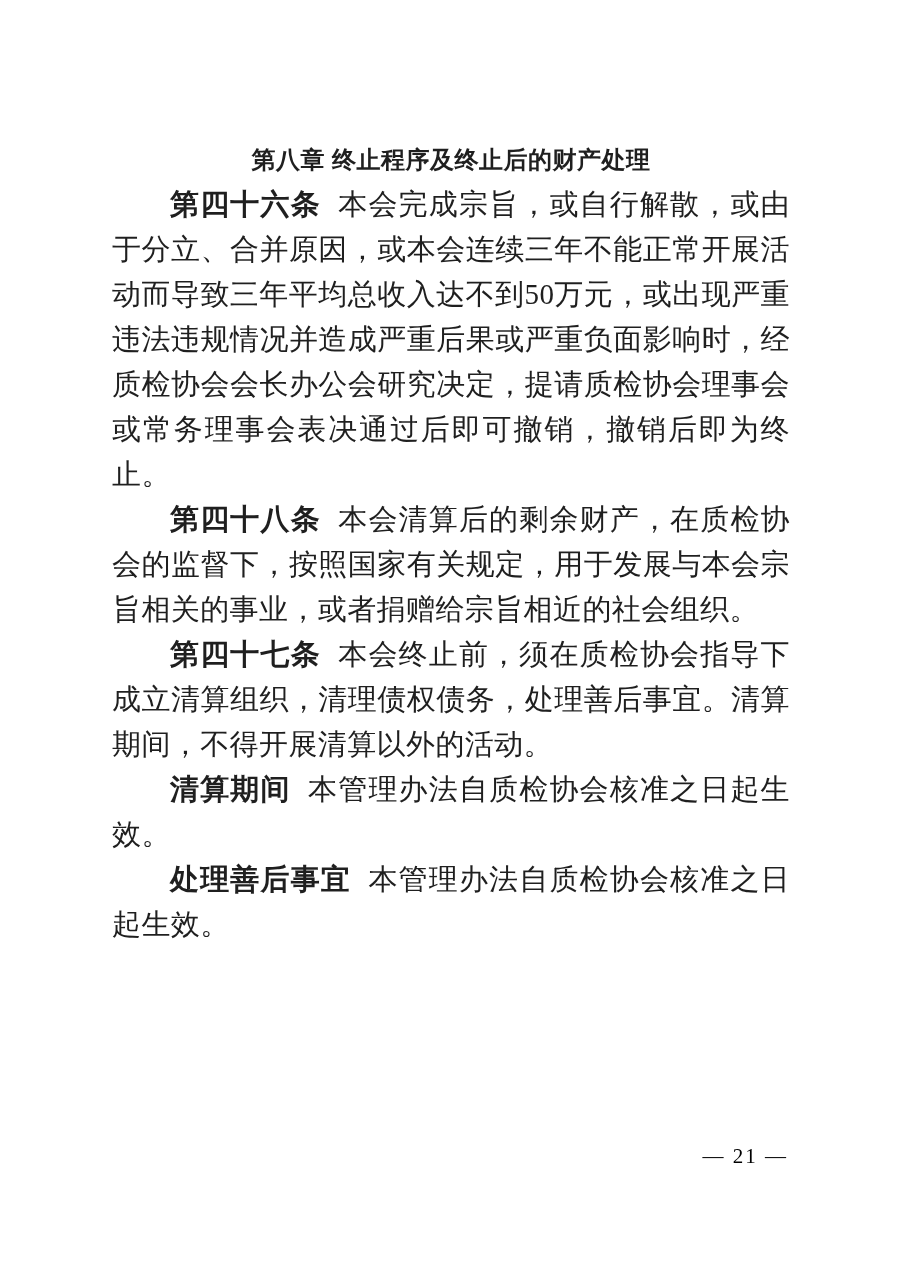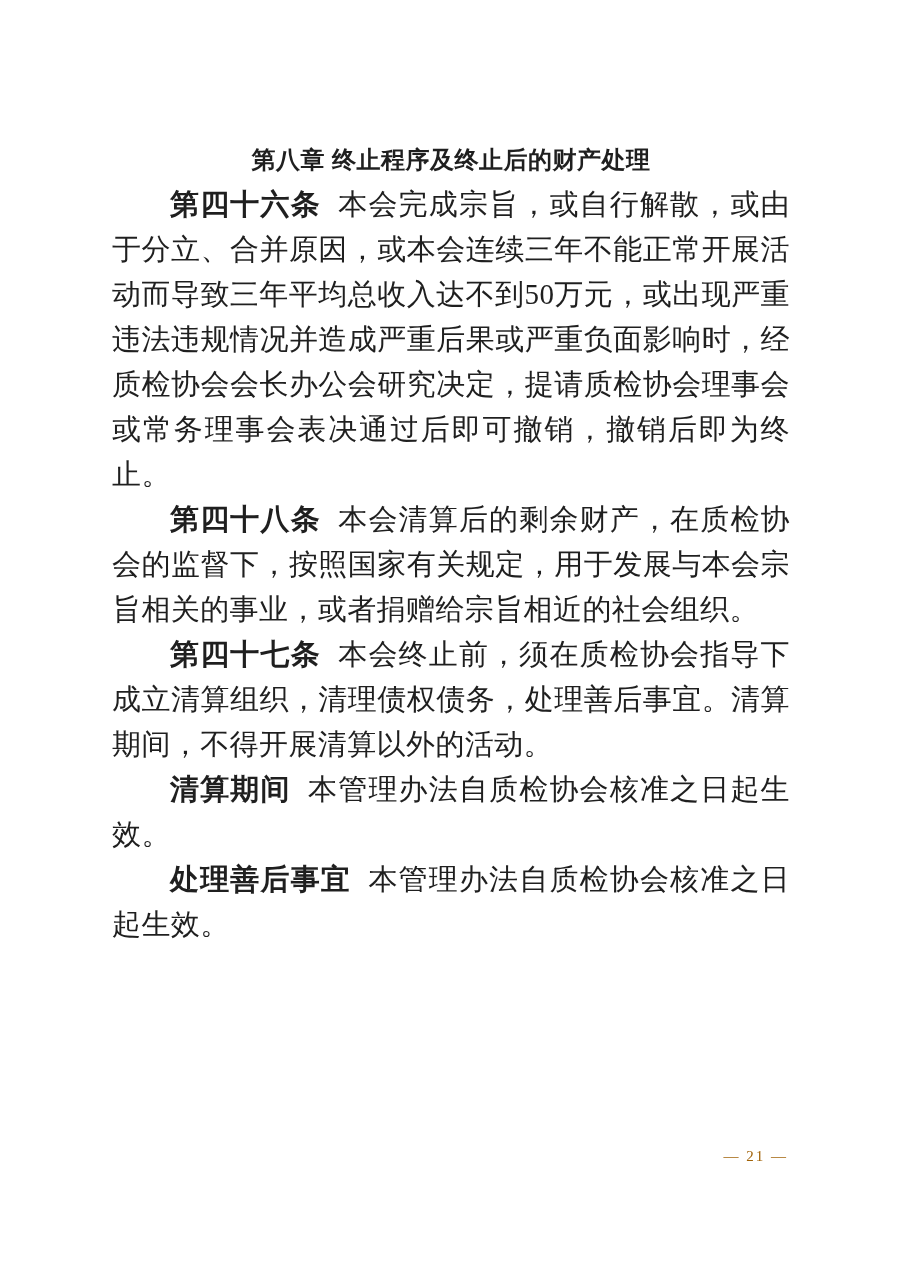--- a/index.html
+++ b/index.html
@@ -42,23 +42,23 @@
     letter-spacing: 0.4px;
   }
   .article-label {
     font-weight: 700;
     margin-right: 0.6em;
   }
   .page-number {
     position: absolute;
     top: 1141px;
     right: 112px;
-    font-size: 15px;
+    font-size: 21px;
     line-height: 30px;
-    color: #a16207;
+    color: #000000;
     letter-spacing: 2px;
     white-space: pre;
   }
 </style>
 </head>
 <body>
 
 <div class="page">
   <div class="content">
 

